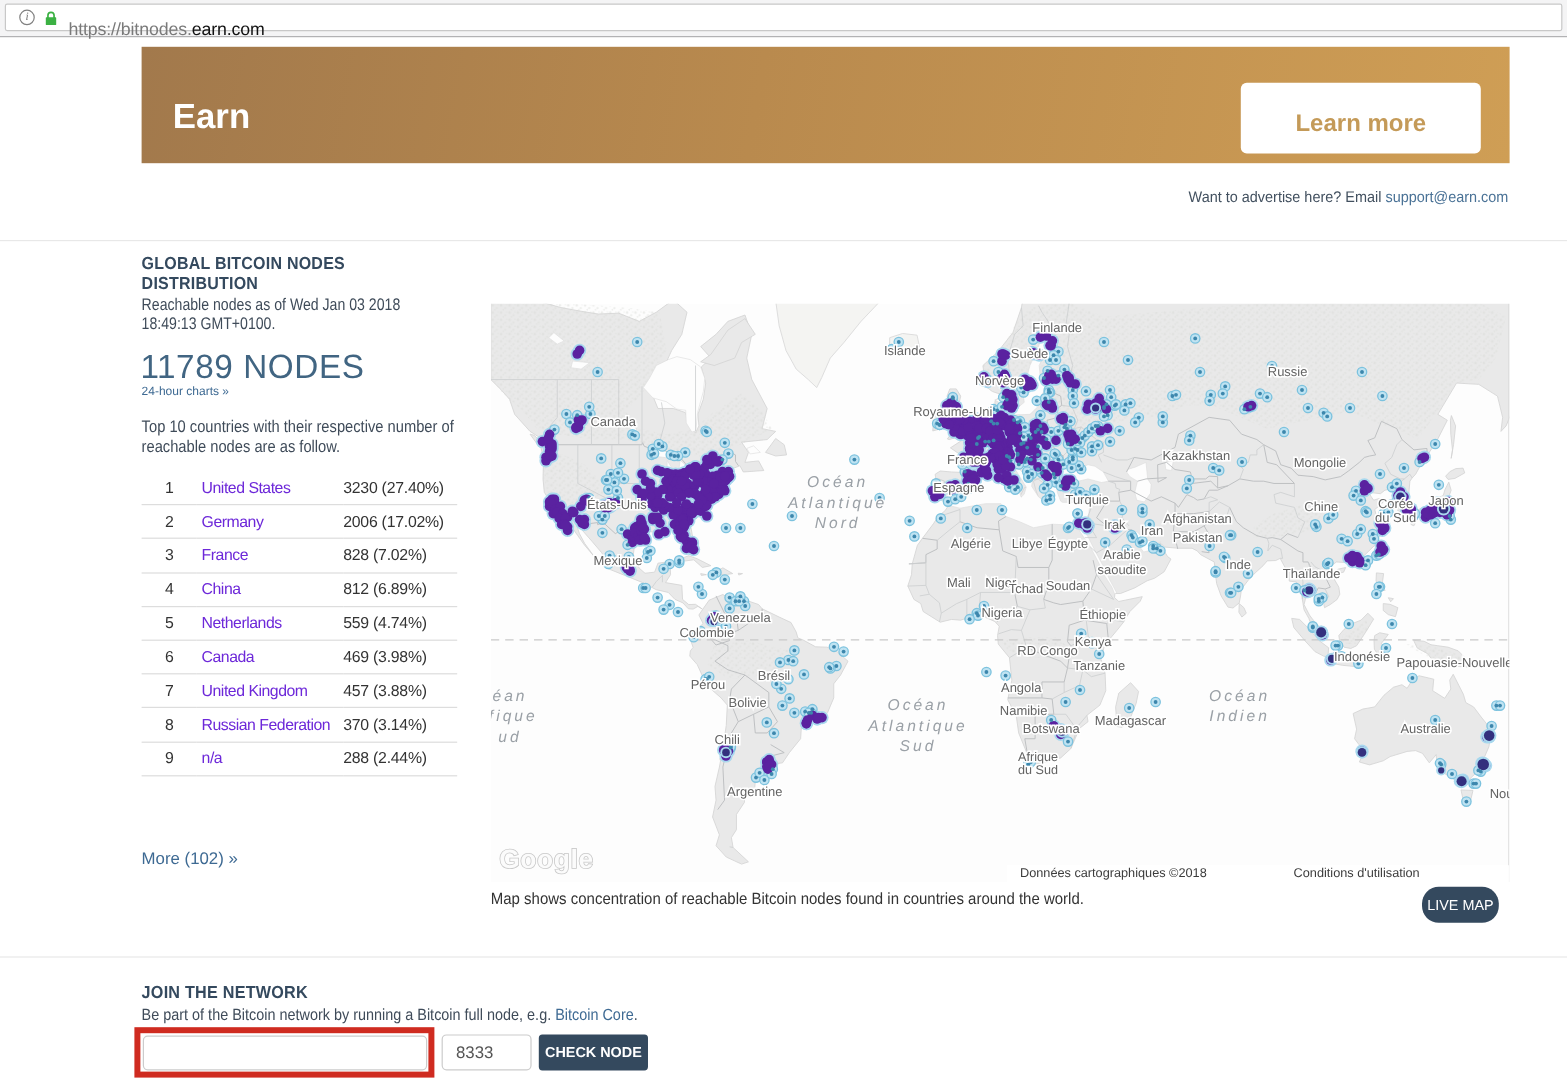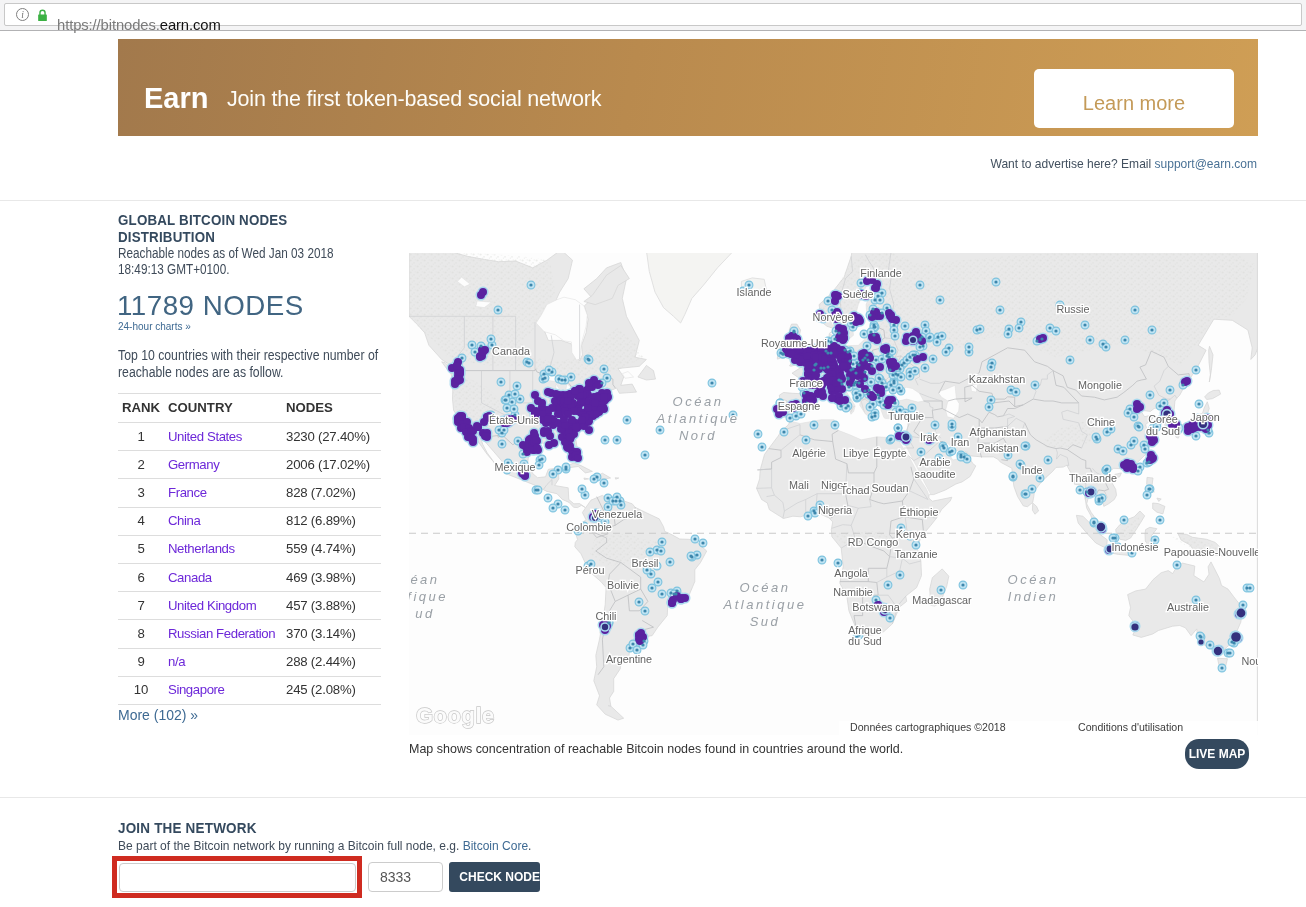--- a/index.html
+++ b/index.html
@@ -8,81 +8,75 @@
 #chrome{position:absolute;left:0;top:0;width:1306px;height:31px;background:#f4f4f5;border-bottom:1px solid #b2b2b4}
 #urlbox{position:absolute;left:4px;top:3px;width:1298px;height:23px;background:#fff;border:1px solid #c8c8c8;border-radius:2px}
 #infoi{position:absolute;left:16px;top:8px;width:13px;height:13px;border:1.2px solid #808080;border-radius:50%;color:#707070;font-size:9.5px;text-align:center;line-height:12px;font-style:italic;font-family:"Liberation Serif",serif}
 #lock{position:absolute;left:36px;top:7px;width:13px;height:17px}
 #urltxt{position:absolute;left:57px;top:13px;font-size:14.8px;color:#7a7a7a;line-height:25px;letter-spacing:-0.1px}
 #urltxt b{color:#111;font-weight:normal}
 
 #banner{position:absolute;left:118px;top:39px;width:1140px;height:97px;background:linear-gradient(100deg,#a2794c 0%,#b98a4e 45%,#cf9e55 100%)}
 #logo{position:absolute;left:26px;top:45px;color:#fff;font-size:29px;font-weight:bold;letter-spacing:0px;line-height:28px}
 #tagline{position:absolute;left:109px;top:48px;color:#fdfcf8;font-size:21.5px;letter-spacing:-0.2px;line-height:24px}
-#learnbtn{position:absolute;left:916px;top:30px;width:200px;height:59px;background:#fff;border-radius:5px;color:#c49a58;font-size:20px;font-weight:normal;text-align:center;line-height:68px}
+#learnbtn{position:absolute;left:916px;top:30px;width:200px;height:59px;background:#fff;border-radius:5px;color:#c49a58;font-size:20px;font-weight:bold;text-align:center;line-height:68px}
 #adv{position:absolute;left:118px;top:156px;width:1139px;text-align:right;font-size:12.8px;color:#42505f;transform:scaleX(0.94);transform-origin:100% 0}
 #adv a{color:#4a7296;text-decoration:none}
 hr.rule{position:absolute;left:0;width:1306px;border:none;border-top:1px solid #e8e8e8}
 
 #h1a{position:absolute;left:118px;top:212px;width:300px;font-size:14.5px;font-weight:bold;color:#34495e;line-height:16.5px;letter-spacing:0.2px;transform:scaleX(0.92);transform-origin:0 0}
 #sub1{position:absolute;left:118px;top:246px;width:340px;font-size:14px;color:#3f4b59;line-height:15.5px;transform:scaleX(0.84);transform-origin:0 0}
 #bignum{position:absolute;left:117px;top:290px;font-size:28px;color:#416582;letter-spacing:0.5px;transform:scaleX(0.99);transform-origin:0 0}
 #charts{position:absolute;left:118px;top:321px;font-size:10px;color:#3e6a93}
 #top10{position:absolute;left:118px;top:347px;width:330px;font-size:14px;color:#3f4b59;line-height:16.5px;transform:scaleX(0.875);transform-origin:0 0}
 table#tt{position:absolute;left:118px;top:393px;width:263px;border-collapse:collapse;font-size:13.2px}
 #tt th{font-weight:bold;color:#333;text-align:left;padding:6px 0 7px;border-top:1px solid #ddd;border-bottom:1px solid #ddd}
 #tt td{color:#333;padding:5.7px 0 6.5px;border-bottom:1px solid #ddd;letter-spacing:-0.2px}
 #tt td.r{text-align:center;width:46px}
 #tt th.r{text-align:center;width:46px}
 #tt td.c a{color:#6d28d9;text-decoration:none;letter-spacing:-0.4px}
 #tt .c{width:122px;padding-left:4px}
 #more{position:absolute;left:118px;top:707px;width:263px;text-align:left;font-size:14px;color:#3e6a93}
 
 #mapwrap{position:absolute;left:409px;top:253px;width:849px;height:482px}
 #caption{position:absolute;left:409px;top:741px;font-size:13.5px;color:#333;transform:scaleX(0.925);transform-origin:0 0}
-#livemap{position:absolute;left:1185px;top:739px;width:64px;height:30px;background:#34495e;border-radius:14px;color:#fff;font-size:12px;font-weight:bold;text-align:center;line-height:30px}
+#livemap{position:absolute;left:1185px;top:739px;width:64px;height:30px;background:#34495e;border-radius:14px;color:#fff;font-size:12px;font-weight:normal;text-align:center;line-height:30px}
 
 #h2a{position:absolute;left:118px;top:820px;font-size:14.5px;font-weight:bold;color:#34495e;letter-spacing:0.2px;transform:scaleX(0.93);transform-origin:0 0}
 #sub2{position:absolute;left:118px;top:838px;font-size:13.5px;color:#3f4b59;transform:scaleX(0.89);transform-origin:0 0}
 #sub2 a{color:#3e6a93;text-decoration:none}
 #in1{position:absolute;left:119px;top:863px;width:237px;height:29px;background:#fff;border:1px solid #ccc;border-radius:4px}
 #in2{position:absolute;left:368px;top:862px;width:75px;height:30px;background:#fff;border:1px solid #ccc;border-radius:4px;font-size:14px;color:#555;line-height:28px;padding-left:11px}
-#checkbtn{position:absolute;left:449px;top:862px;width:91px;height:30px;background:#34495e;border-radius:3px;color:#fff;font-size:12px;font-weight:bold;text-align:right;line-height:30px}
+#checkbtn{position:absolute;left:449px;top:862px;width:91px;height:30px;background:#34495e;border-radius:3px;color:#fff;font-size:12px;font-weight:bold;text-align:center;line-height:30px}
 #redbox{position:absolute;left:112px;top:856px;width:250px;height:42px;border:5px solid #cf2b20}
 </style></head>
 <body>
 <div id="chrome">
     <div id="urlbox"></div>
     <div id="infoi">i</div>
 <svg id="lock" viewBox="0 0 24 24">
       <path fill="#3bb143" d="M6 10V7a6 6 0 0 1 12 0v3h1a1 1 0 0 1 1 1v10a1 1 0 0 1-1 1H5a1 1 0 0 1-1-1V11a1 1 0 0 1 1-1h1zm2.6 0h6.8V7a3.4 3.4 0 0 0-6.8 0v3z"></path>
     </svg>
 <div id="urltxt">https://bitnodes.<b>earn.com</b></div>
   </div>
 
 <div id="banner">
 <div id="logo">Earn</div>
-<div id="tagline">Join the first token-based social network</div>
 <div id="learnbtn">Learn more</div>
 </div>
 <div id="adv">Want to advertise here? Email <a href="#">support@earn.com</a></div>
 <hr class="rule" style="top:200px">
 
 <div id="h1a">GLOBAL BITCOIN NODES<br>DISTRIBUTION</div>
 <div id="sub1">Reachable nodes as of Wed Jan 03 2018<br>18:49:13 GMT+0100.</div>
 <div id="bignum">11789 NODES</div>
 <div id="charts">24-hour charts »</div>
 <div id="top10">Top 10 countries with their respective number of<br>reachable nodes are as follow.</div>
 <table id="tt">
 <tbody>
-      <tr>
-        <th class="r">RANK</th>
-        <th class="c">COUNTRY</th>
-        <th>NODES</th>
-      </tr>
 <tr>
         <td class="r">1</td>
         <td class="c"><a href="#">United States</a></td>
         <td>3230 (27.40%)</td>
       </tr>
 <tr>
         <td class="r">2</td>
         <td class="c"><a href="#">Germany</a></td>
         <td>2006 (17.02%)</td>
       </tr>
@@ -113,25 +107,20 @@
       </tr>
 <tr>
         <td class="r">8</td>
         <td class="c"><a href="#">Russian Federation</a></td>
         <td>370 (3.14%)</td>
       </tr>
 <tr>
         <td class="r">9</td>
         <td class="c"><a href="#">n/a</a></td>
         <td>288 (2.44%)</td>
-      </tr>
-<tr>
-        <td class="r">10</td>
-        <td class="c"><a href="#">Singapore</a></td>
-        <td>245 (2.08%)</td>
       </tr>
 </tbody>
   </table>
 <div id="more">More (102) »</div>
 
 <div id="mapwrap"><svg id="map" width="849" height="482" viewBox="0 0 849 482">
 <defs>
         <pattern id="tx" width="7" height="6" patternUnits="userSpaceOnUse">
           <circle cx="1.6" cy="1.5" r="1.1" fill="#d7d9d5"></circle>
           <circle cx="5" cy="3.8" r="0.9" fill="#dbddd9"></circle>

